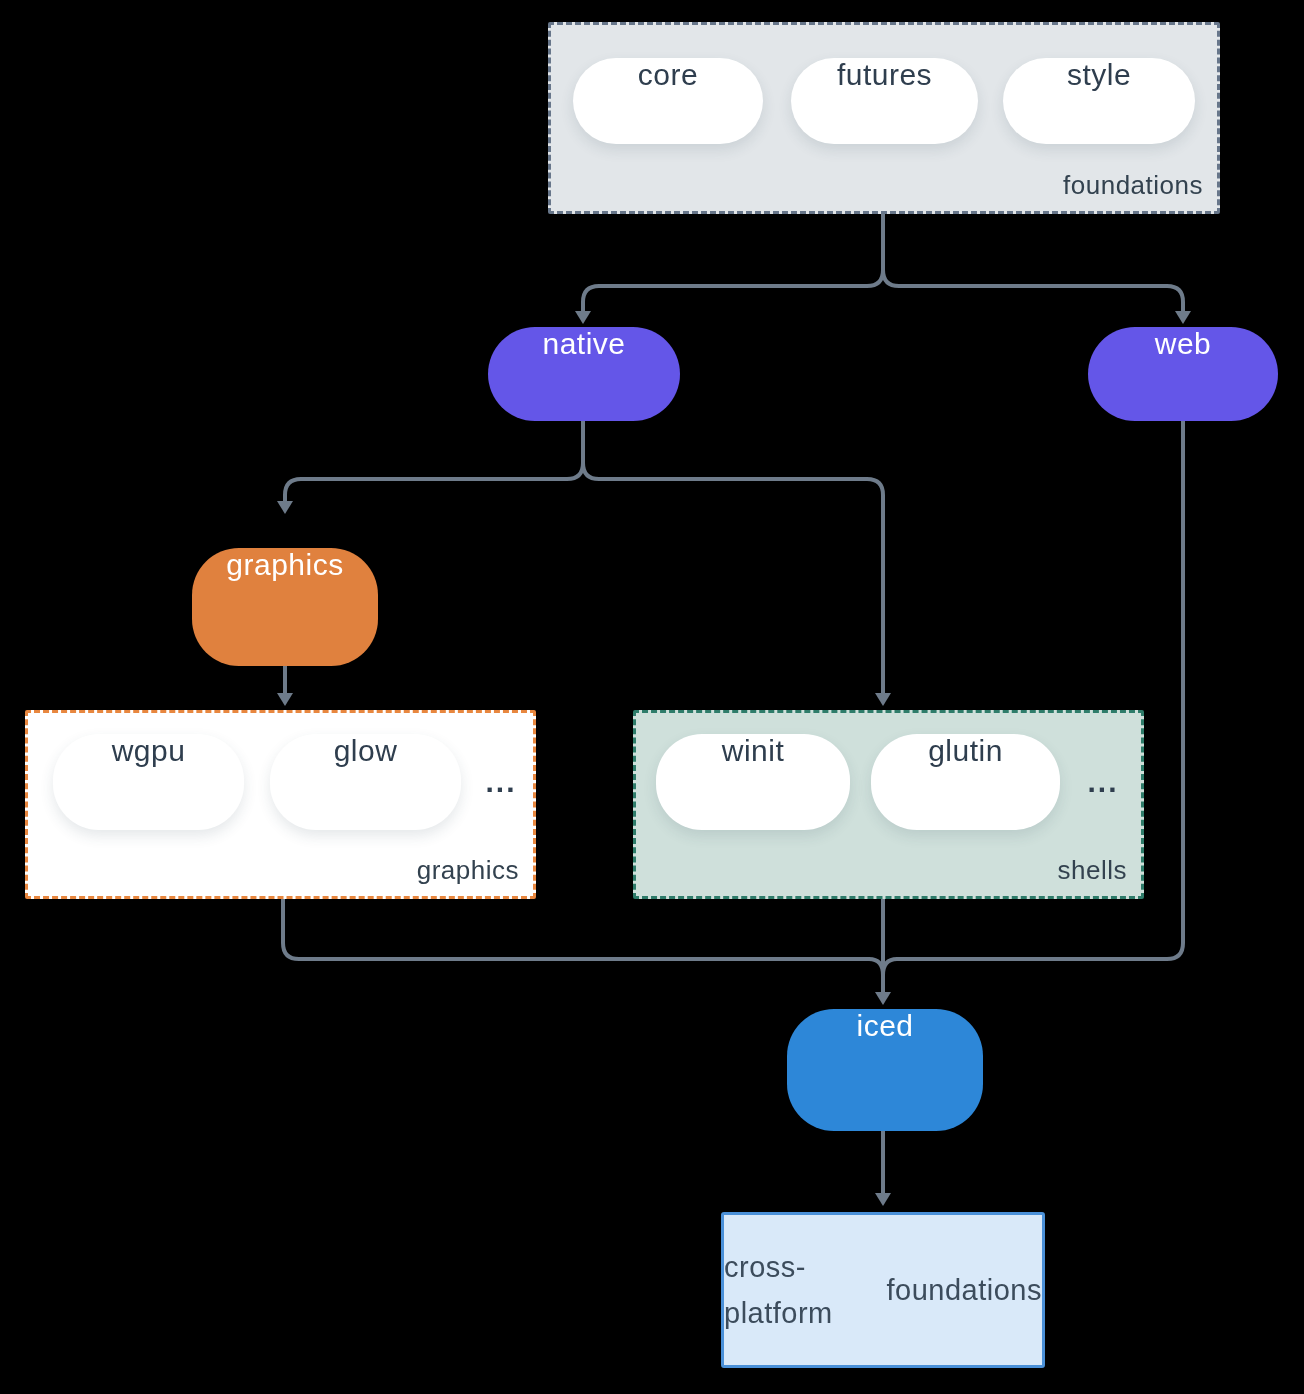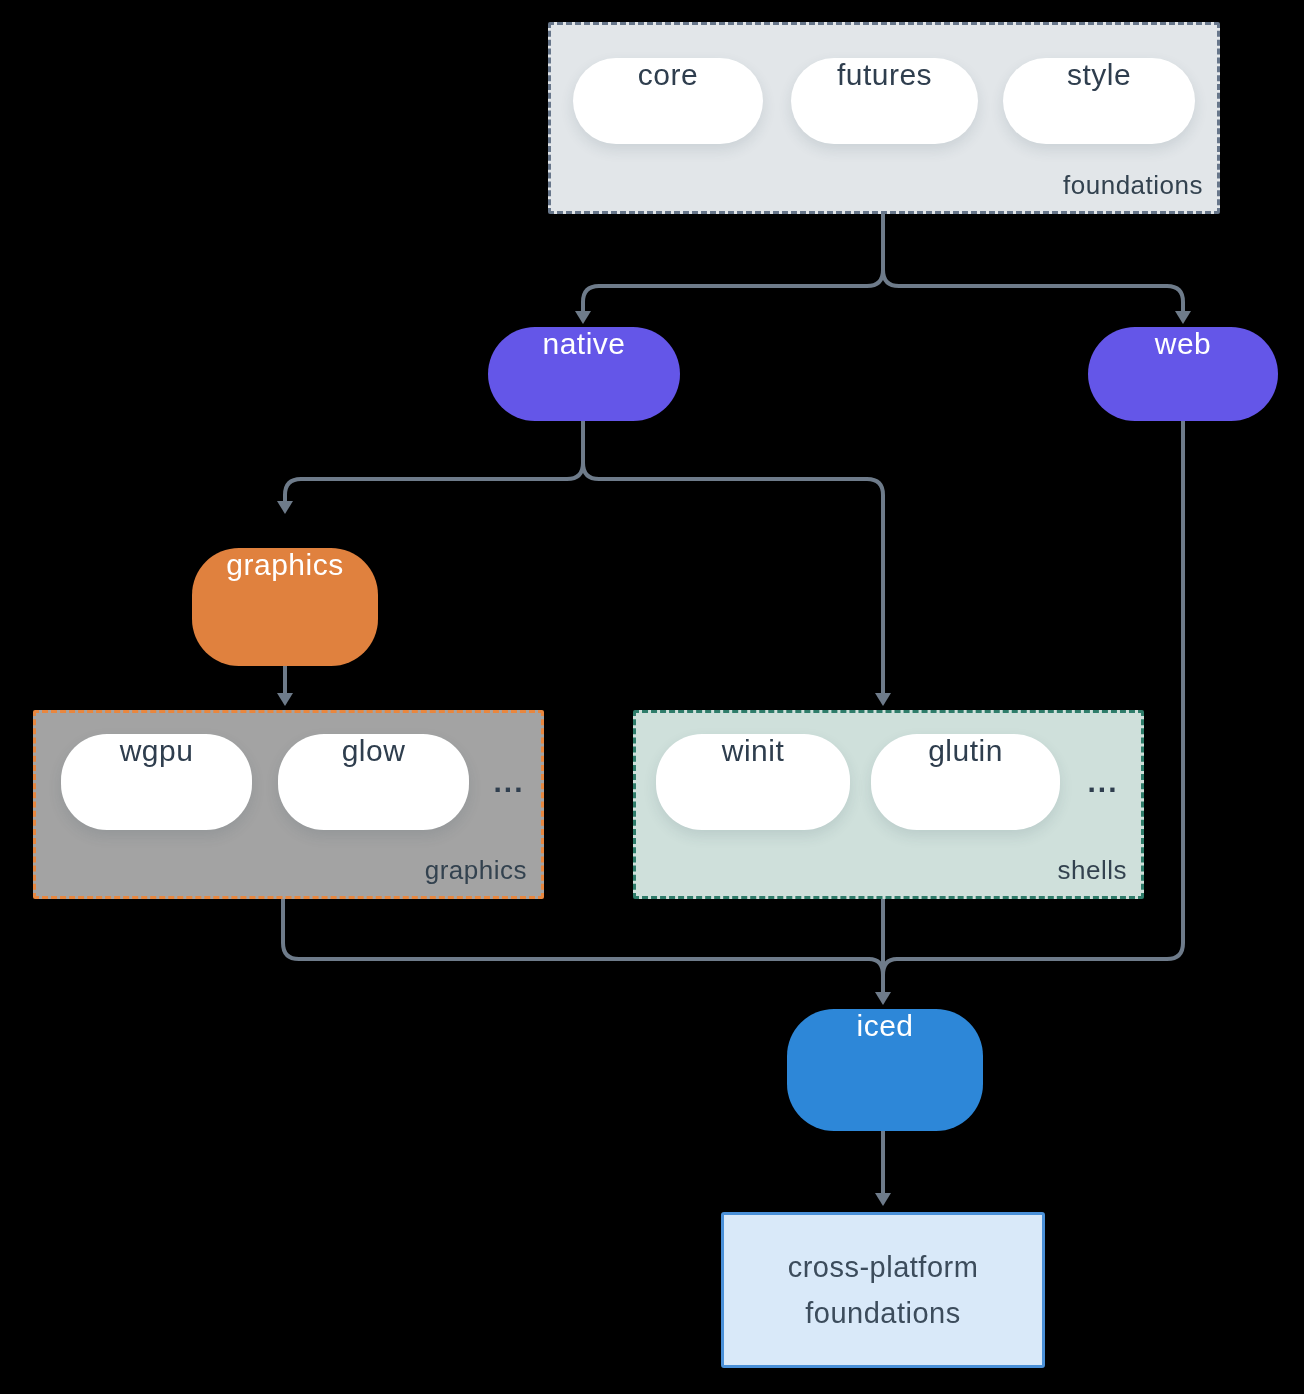--- a/index.html
+++ b/index.html
@@ -22,22 +22,22 @@
     box-sizing: border-box;
     border-radius: 2px;
     z-index: 1;
   }
   .groupbox.foundations {
     left: 548px; top: 22px; width: 672px; height: 192px;
     background: #e2e6e9;
     border: 3px dashed #67768a;
   }
   .groupbox.renderers {
-    left: 33px; top: 710px; width: 511px; height: 189px;
-    background: #a3a3a3;
+    left: 25px; top: 710px; width: 511px; height: 189px;
+    background: #ffffff;
     border: 3px dashed #e8873f;
     padding-left: 38px;
   }
   .groupbox.shells {
     left: 633px; top: 710px; width: 511px; height: 189px;
     background: #cfe0db;
     border: 3px dashed #2e7c6a;
   }
   .pill {
     position: absolute;
@@ -90,21 +90,21 @@
   }
   .app-box {
     position: absolute;
     left: 721px; top: 1212px;
     width: 324px; height: 156px;
     box-sizing: border-box;
     background: #d9e9f9;
     border: 3px solid #4a90d8;
     border-radius: 3px;
     display: flex;
-    flex-direction: column;
+    flex-direction: row;
     align-items: center;
     justify-content: center;
     font-size: 29px;
     line-height: 46px;
     color: #3c4c5c;
     letter-spacing: 0.5px;
     z-index: 1;
   }
 </style>
 </head>

